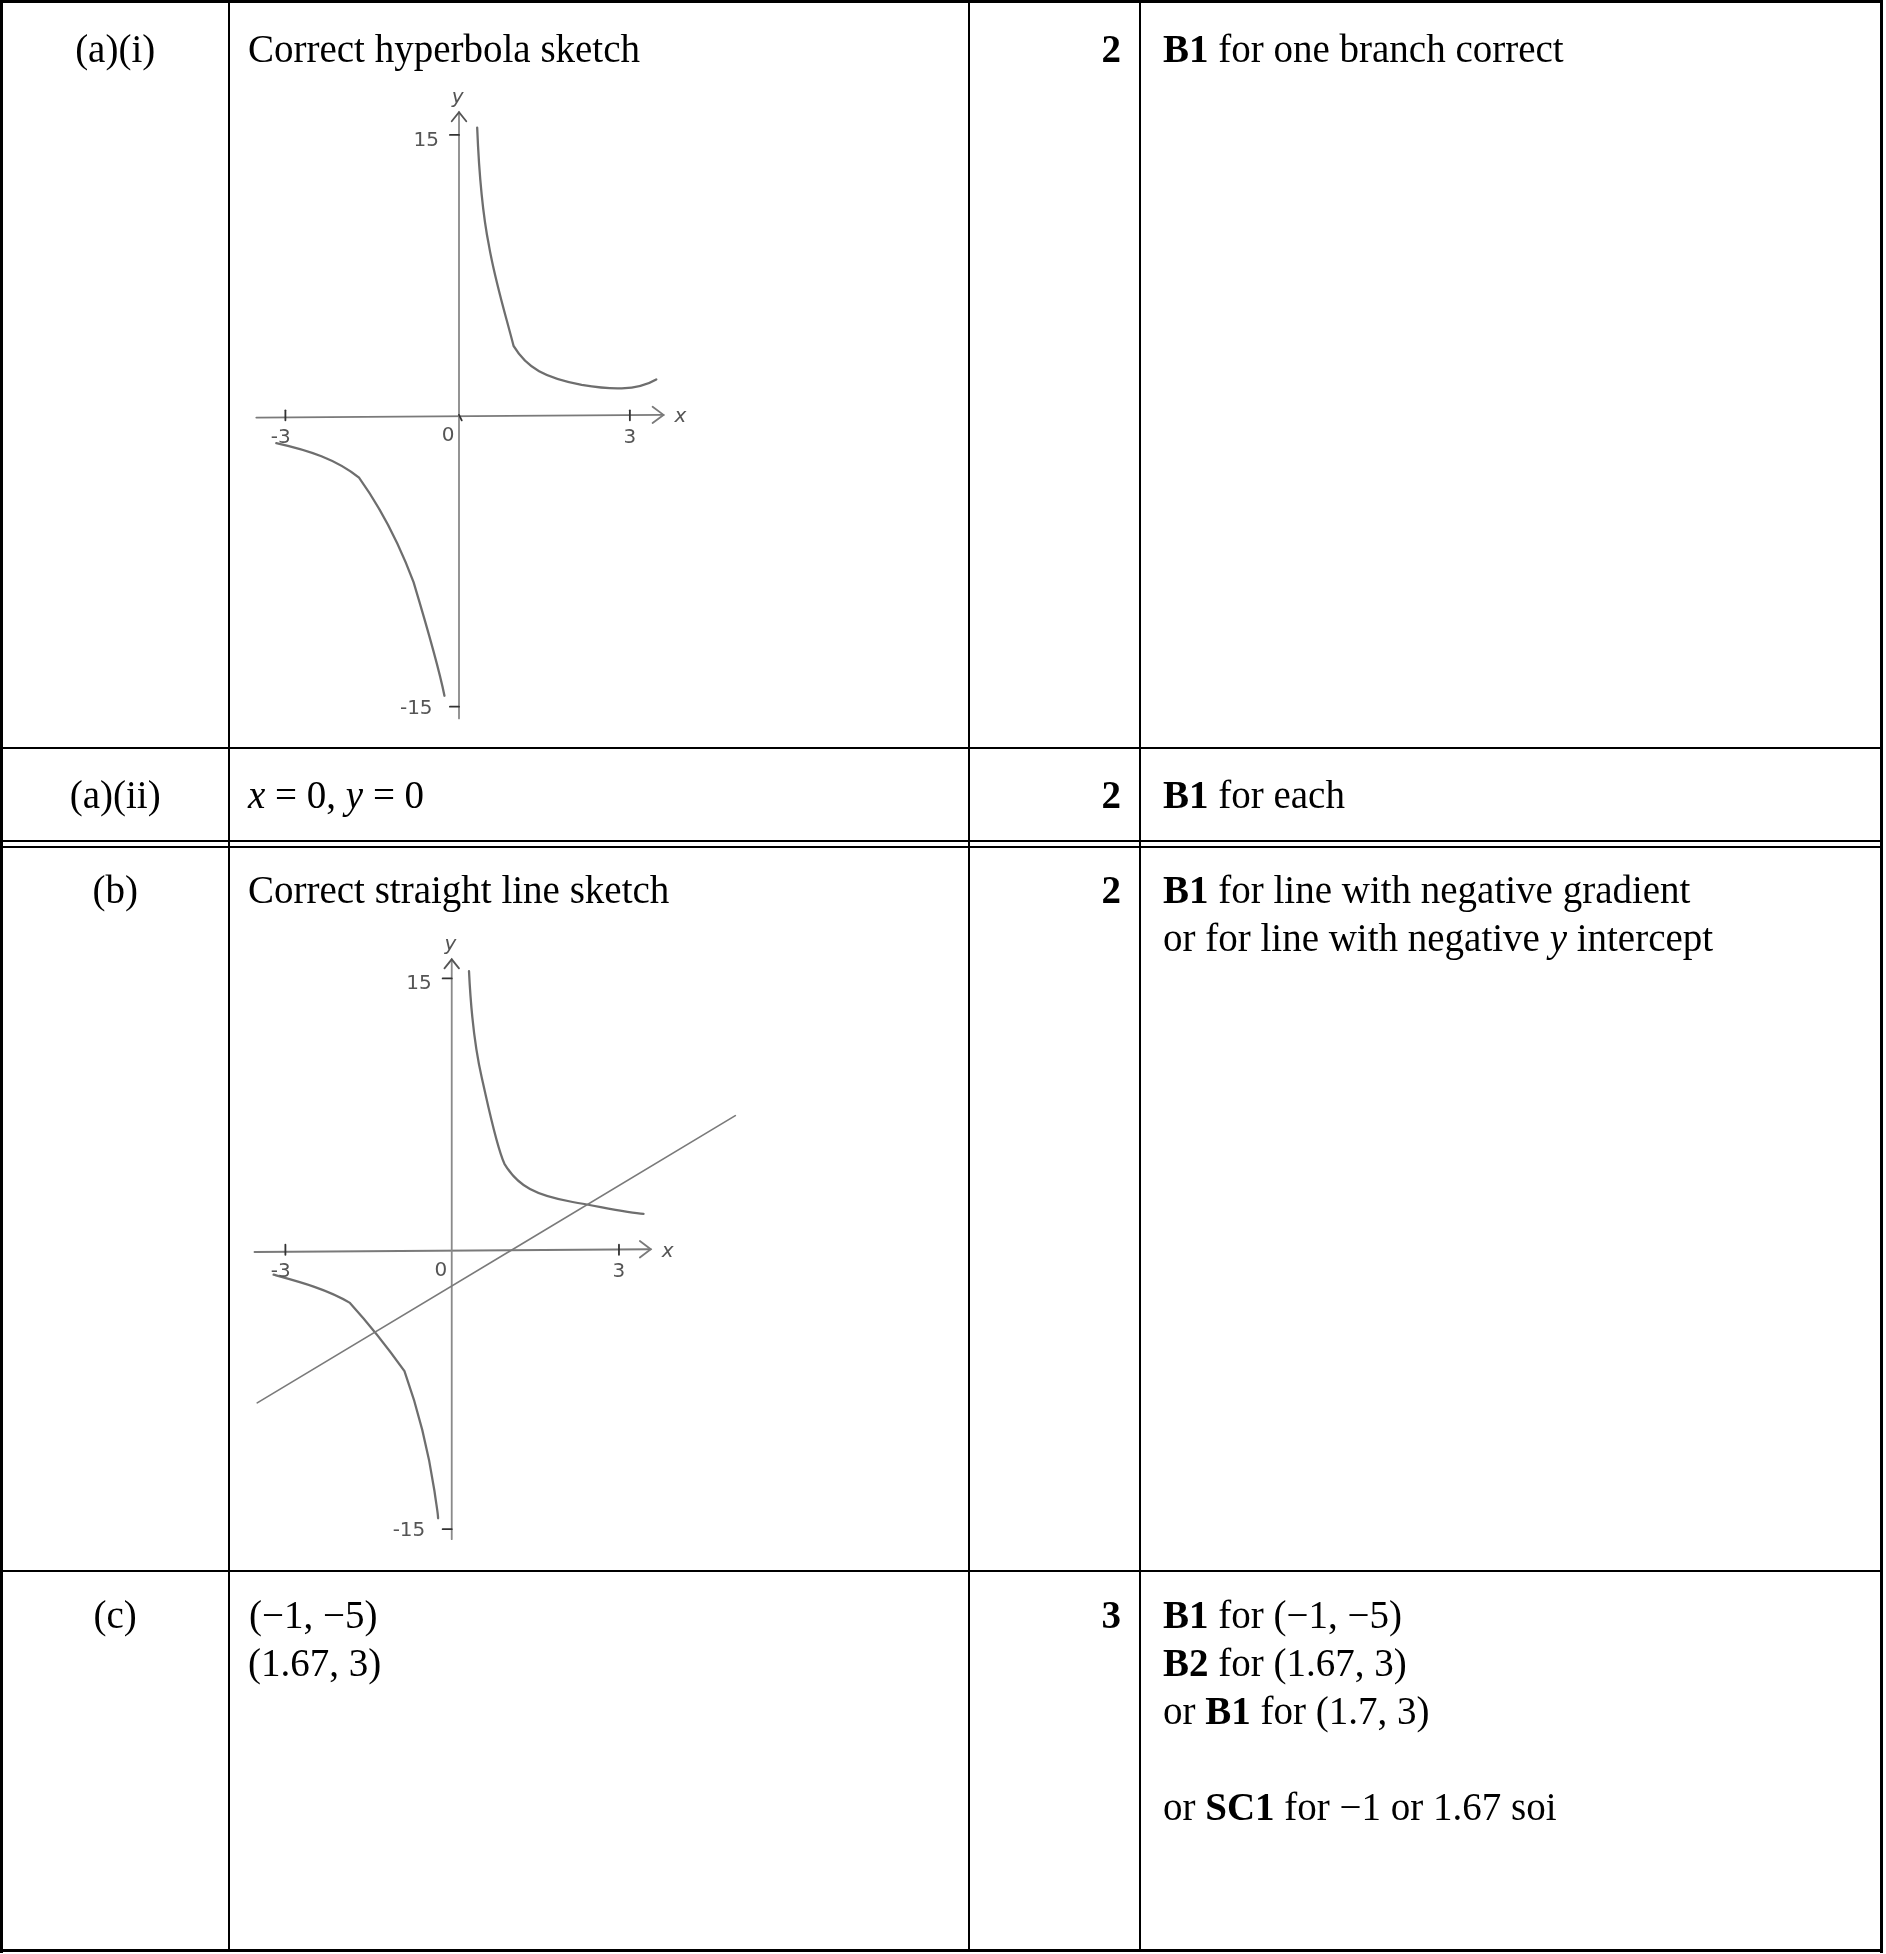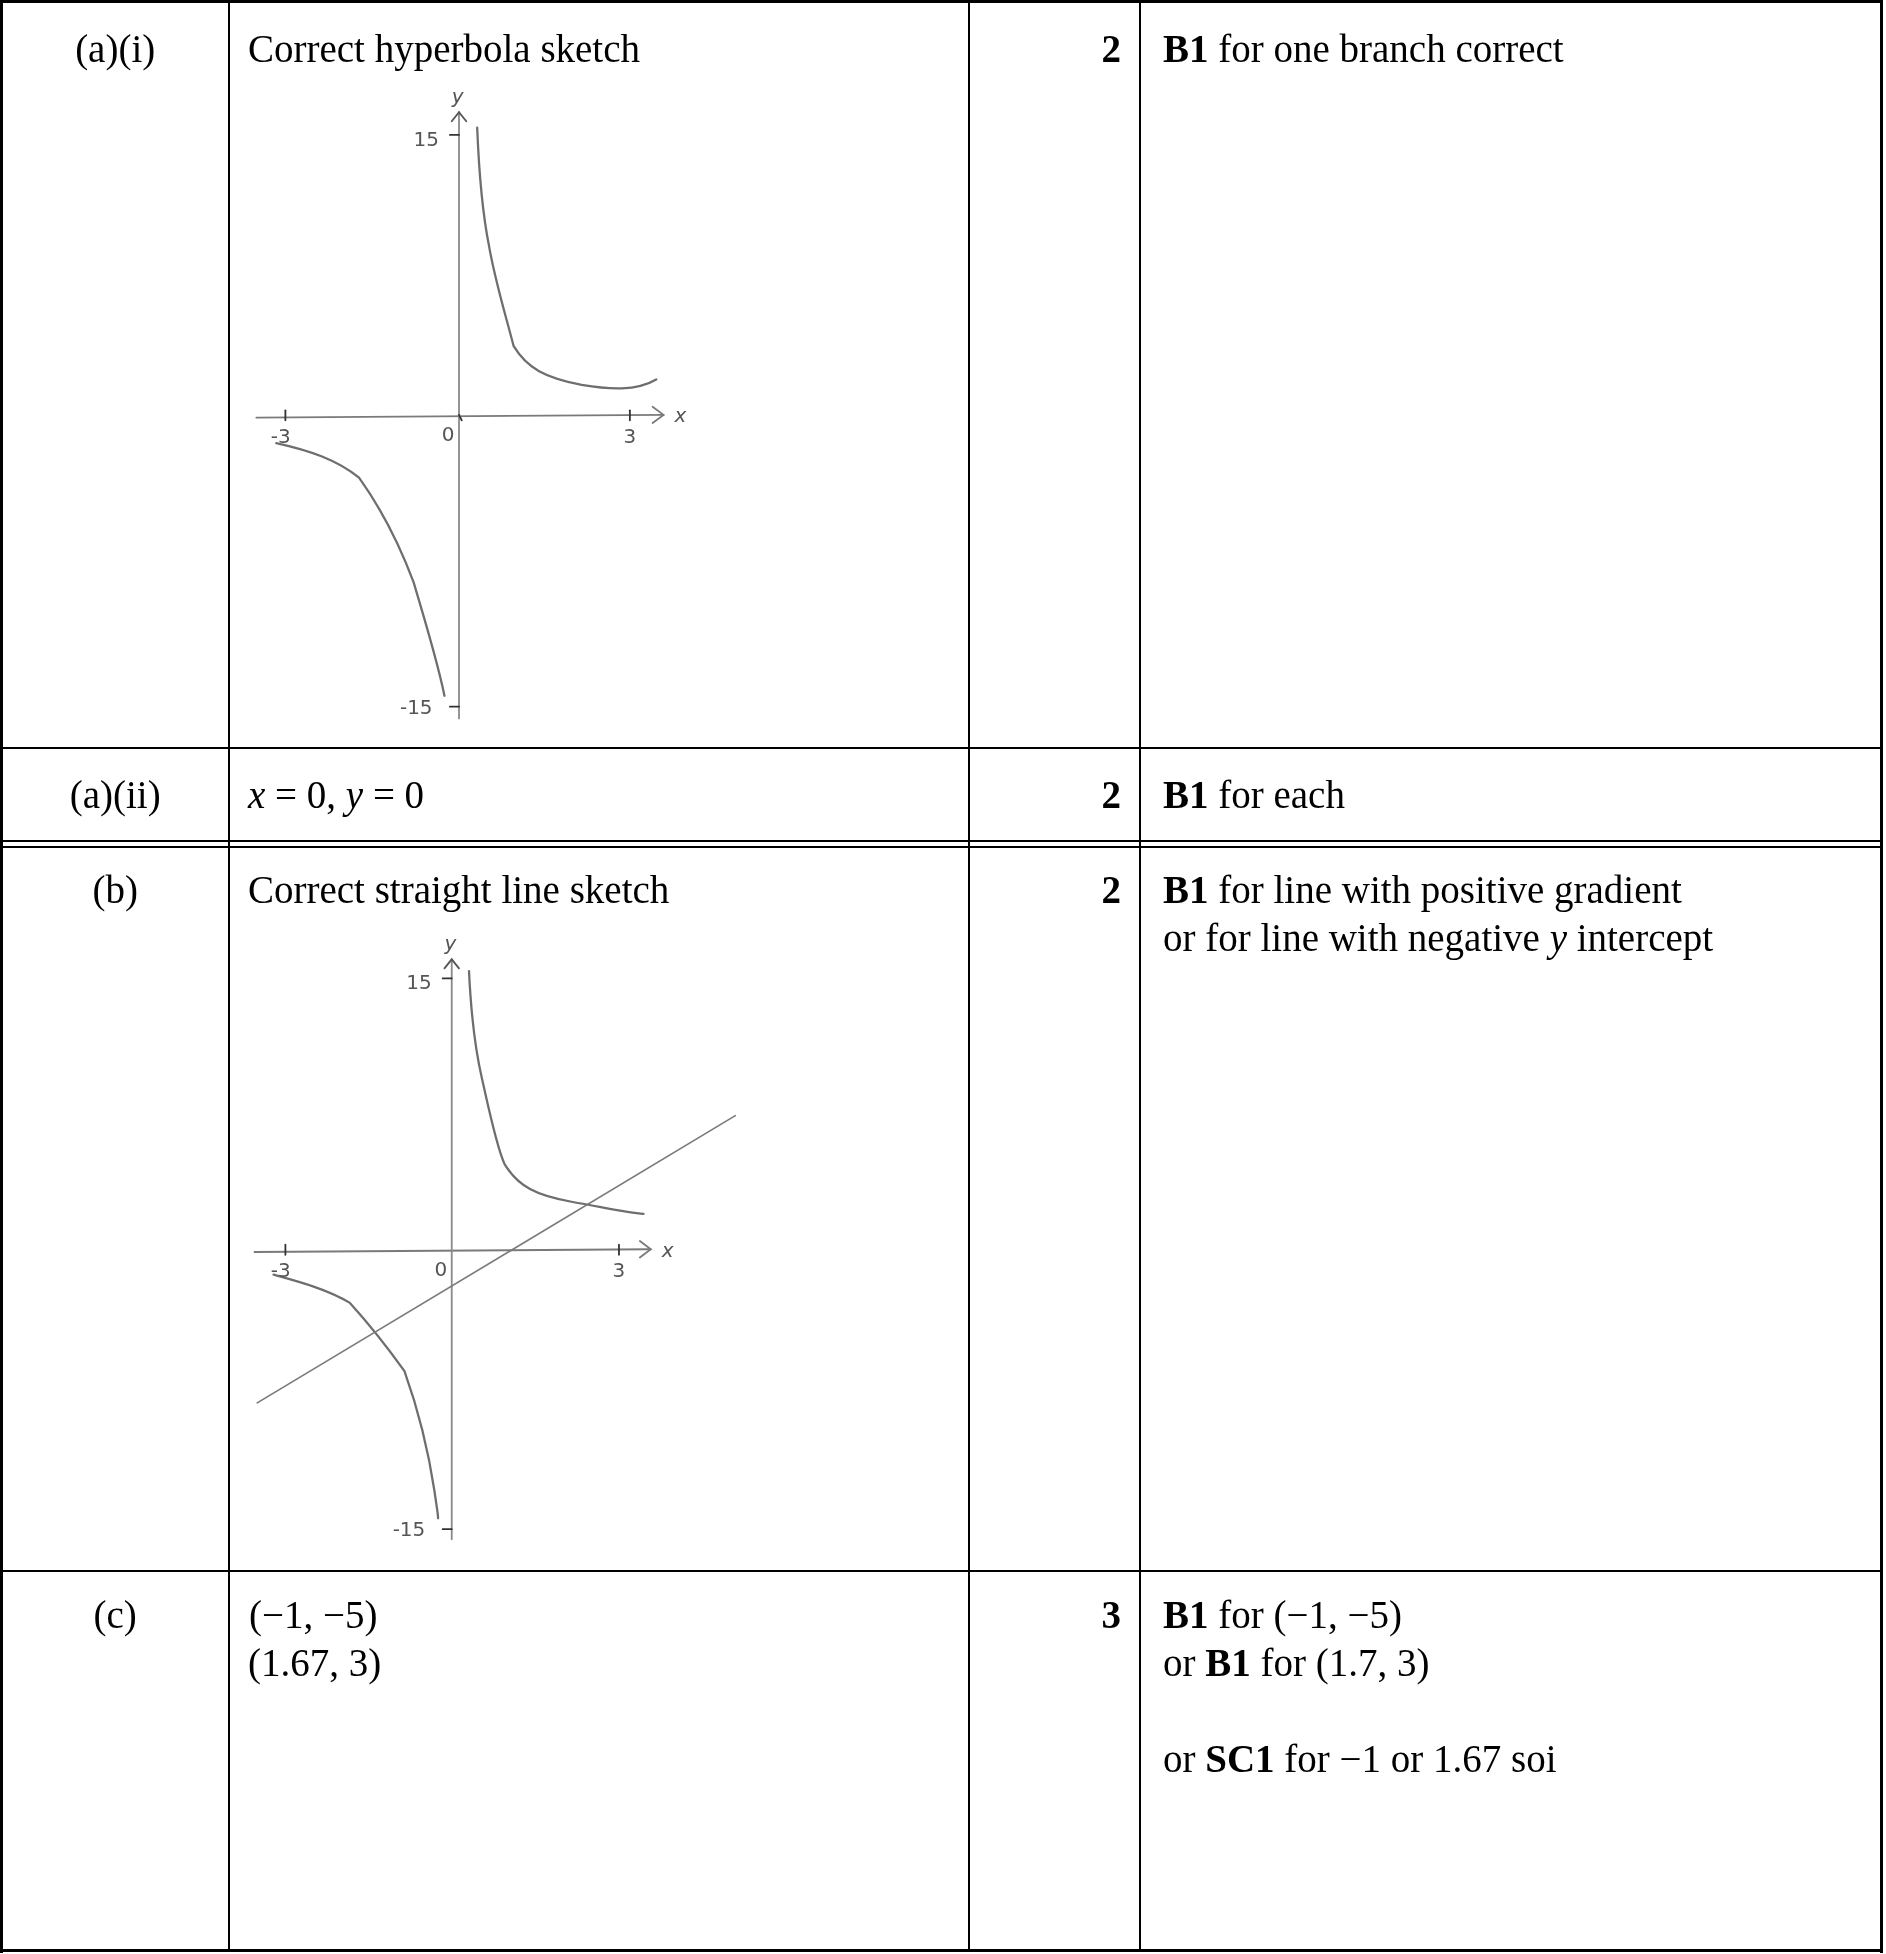--- a/index.html
+++ b/index.html
@@ -47,32 +47,33 @@
   <div class="cell guidance" style="left:1163px;top:771px;">
       <div style="height: 48px;"><span class="b">B1</span><span> for each</span></div>
     </div>
 </div>
 
 <div>
   <div class="cell lbl" style="left:2.7px;top:866px;width:225px;">(b)</div>
   <div class="cell" style="left:248px;top:866px;">Correct straight line sketch</div>
   <div class="cell mark" style="left:970px;top:866px;width:151px;">2</div>
   <div class="cell guidance" style="left:1163px;top:866px;">
-      <div style="height: 48px;"><span class="b">B1</span><span> for line with positive gradient</span></div>
+      <div style="height: 48px;"><span class="b">B1</span><span> for line with negative gradient</span></div>
       <div style="height: 48px;"><span>or for line with negative </span><span class="i">y</span><span> intercept</span></div>
     </div>
 </div>
 
 <div>
   <div class="cell lbl" style="left:2.7px;top:1591px;width:225px;">(c)</div>
   <div class="cell" style="left:249px;top:1591px;">(−1, −5)</div>
   <div class="cell" style="left:248px;top:1639px;">(1.67, 3)</div>
   <div class="cell mark" style="left:970px;top:1591px;width:151px;">3</div>
   <div class="cell guidance" style="left:1163px;top:1591px;">
       <div style="height: 48px;"><span class="b">B1</span><span> for (−1, −5)</span></div>
+      <div style="height: 48px;"><span class="b">B2</span><span> for (1.67, 3)</span></div>
       <div style="height: 48px;"><span>or </span><span class="b">B1</span><span> for (1.7, 3)</span></div>
       <div style="height: 48px;"><span></span></div>
       <div style="height: 48px;"><span>or </span><span class="b">SC1</span><span> for −1 or 1.67 soi</span></div>
     </div>
 </div>
 
 <svg class="sketch" width="1886" height="1955" viewBox="0 0 2075 2150">
   <defs></defs>
 
   <g id="sk1" fill="none" stroke="#6e6e6e" stroke-width="2" stroke-linecap="round">

